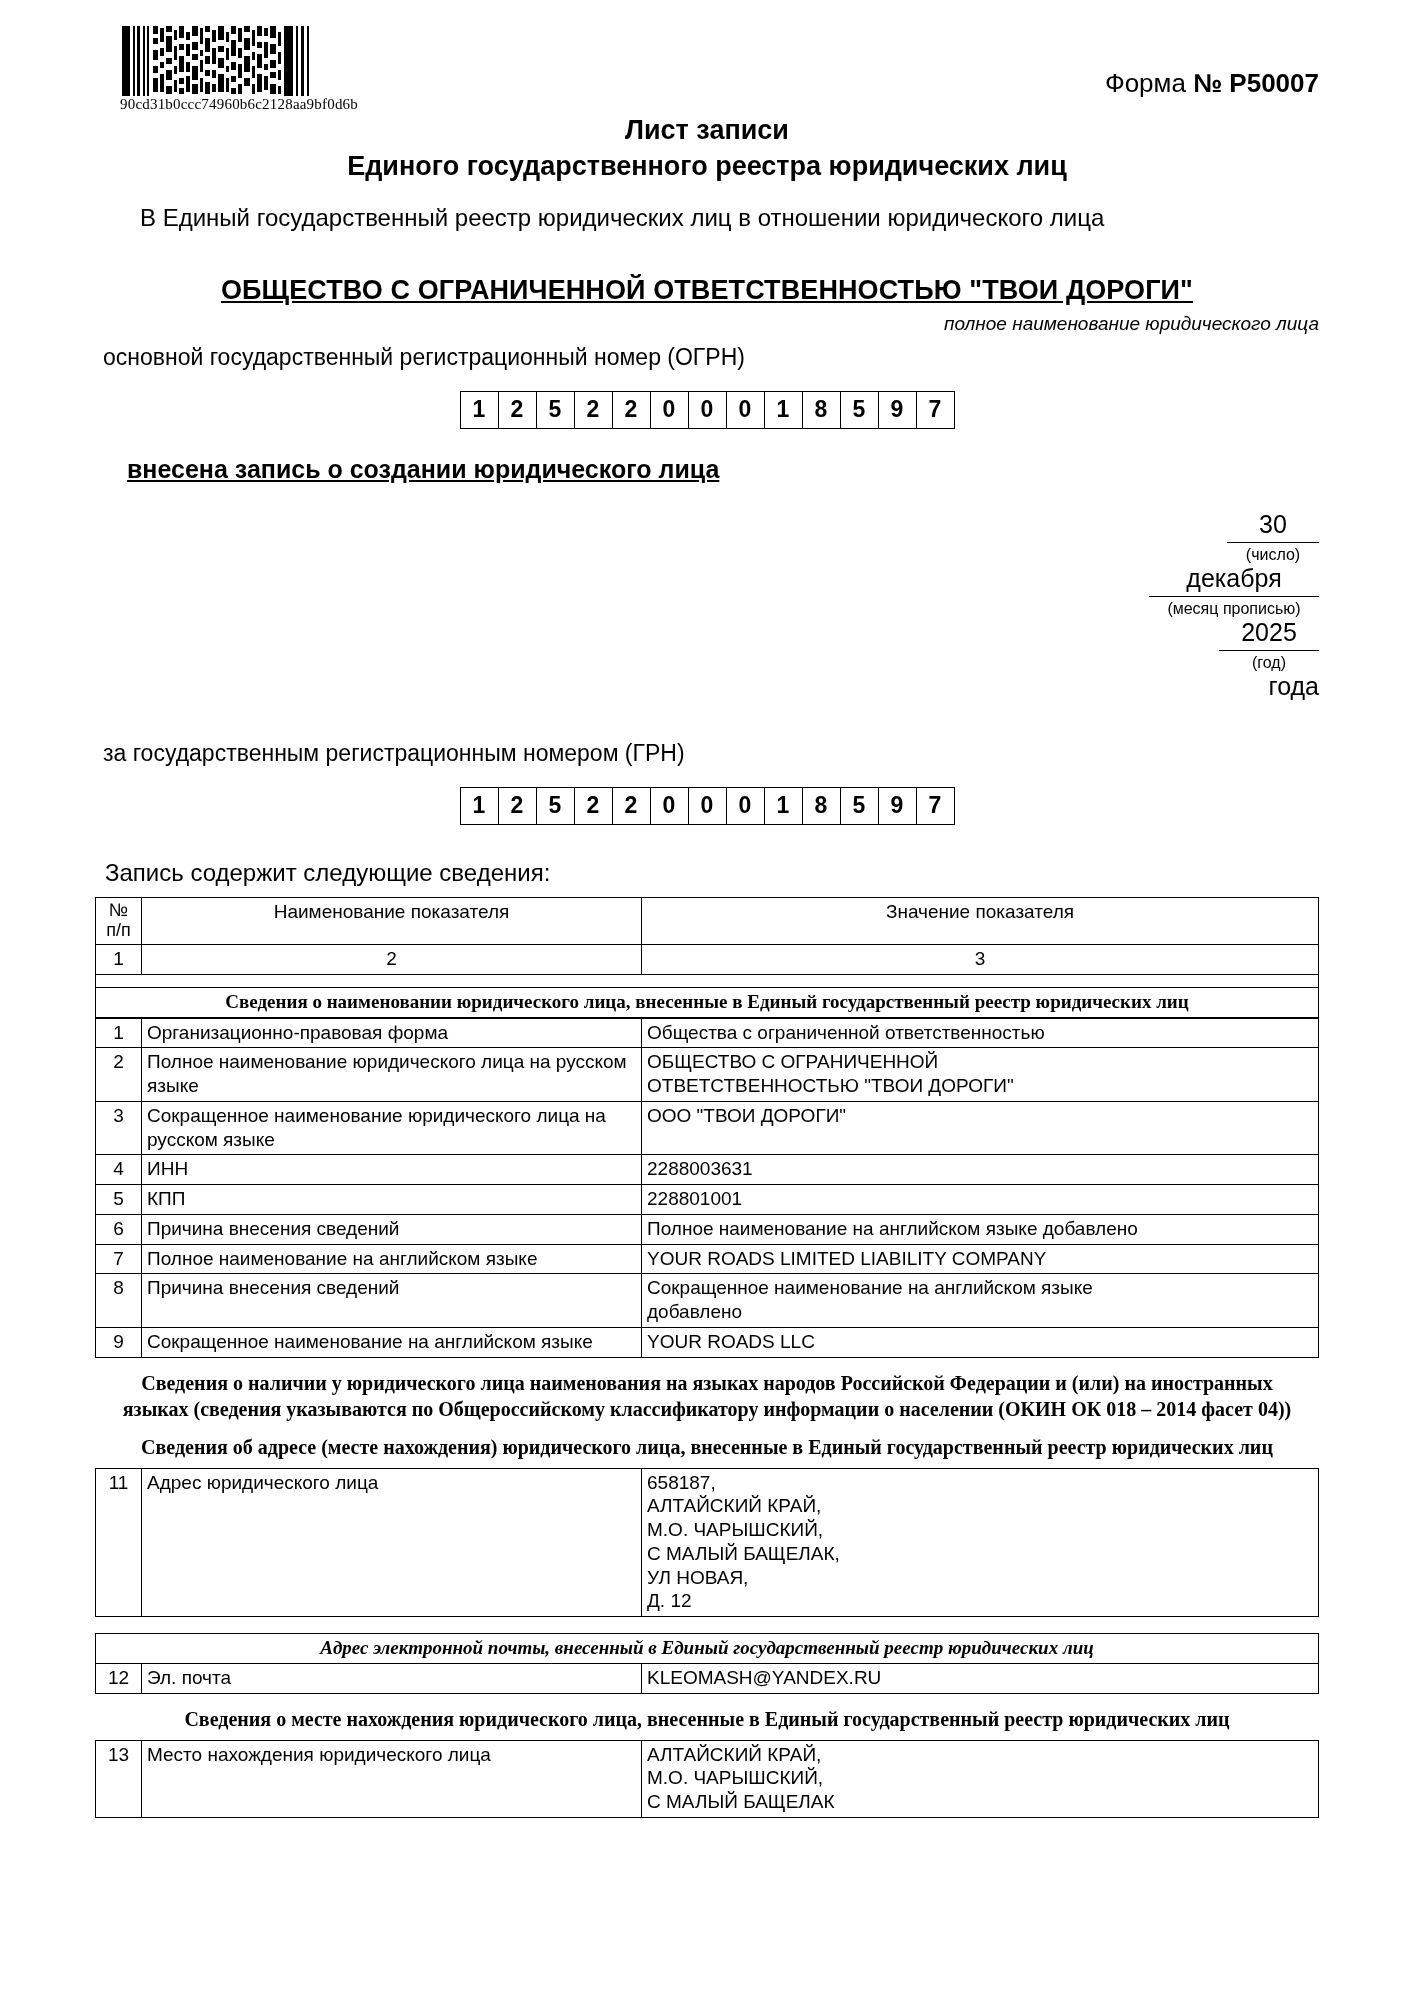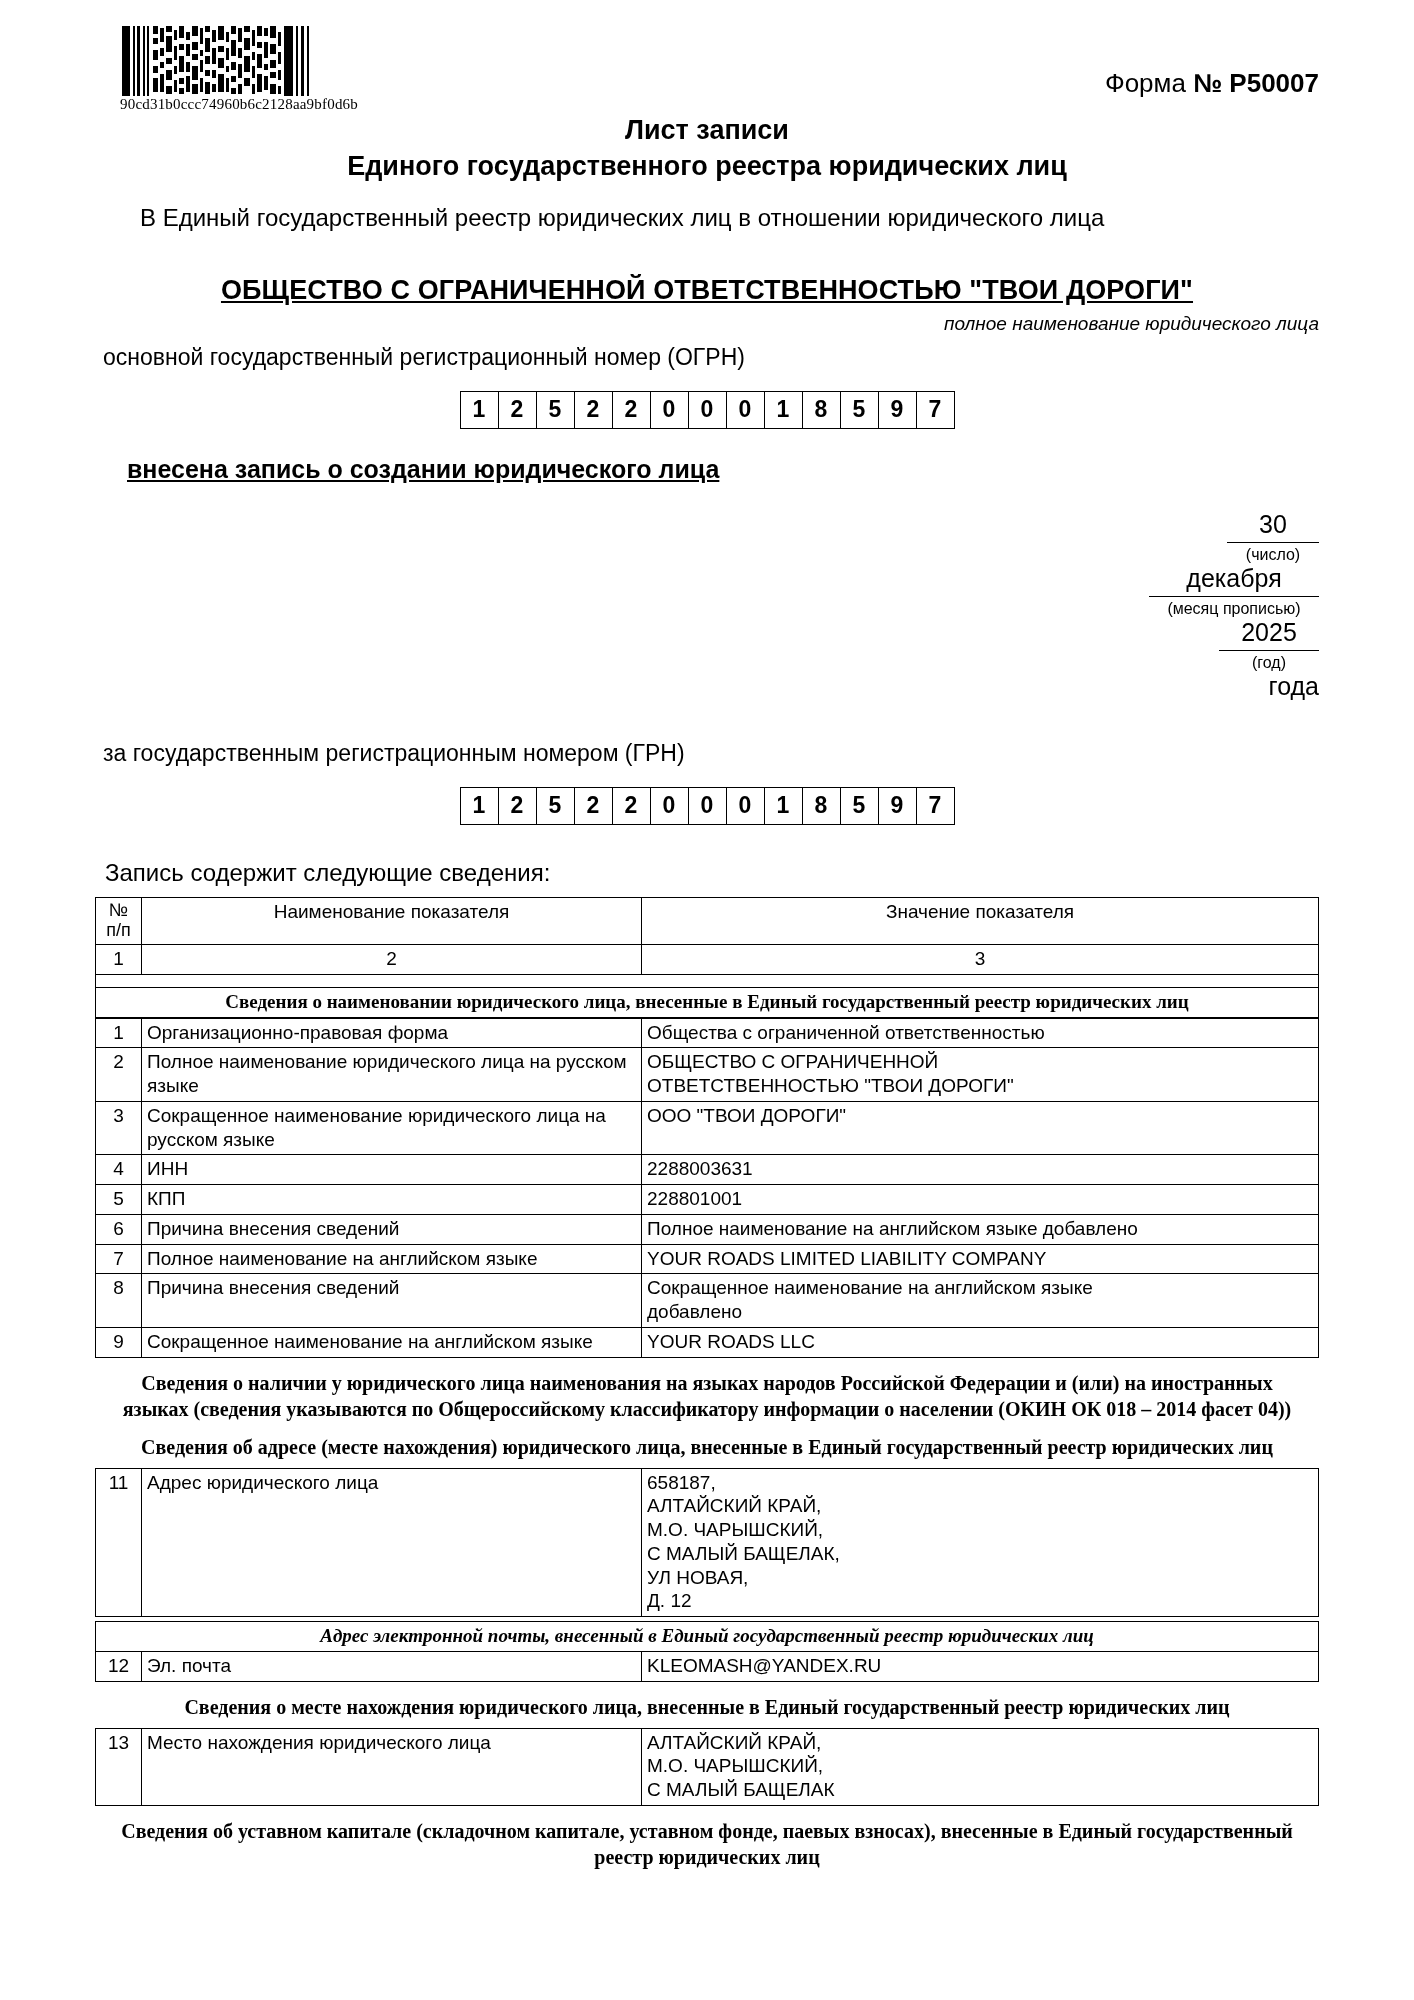--- a/index.html
+++ b/index.html
@@ -482,21 +482,21 @@
           <td class="multiline">658187,
 АЛТАЙСКИЙ КРАЙ,
 М.О. ЧАРЫШСКИЙ,
 С МАЛЫЙ БАЩЕЛАК,
 УЛ НОВАЯ,
 Д. 12</td>
         </tr>
       </tbody>
   </table>
 
-  <table class="reg" style="margin-top:4px;">
+  <table class="reg" style="margin-top:16px;">
     <colgroup>
         <col class="c-num">
         <col class="c-name">
         <col class="c-val">
       </colgroup>
     <tbody>
       <tr class="band italic">
         <td colspan="3" style="border:1px solid #000;">Адрес электронной почты, внесенный в Единый государственный реестр юридических лиц</td>
       </tr>
     </tbody>
@@ -521,15 +521,14 @@
         <tr>
           <td class="num">13</td>
           <td>Место нахождения юридического лица</td>
           <td class="multiline">АЛТАЙСКИЙ КРАЙ,
 М.О. ЧАРЫШСКИЙ,
 С МАЛЫЙ БАЩЕЛАК</td>
         </tr>
       </tbody>
   </table>
 
-  <div class="footer-band">Сведения об уставном капитале (складочном капитале, уставном фонде, паевых взносах), внесенные в Единый государственный реестр юридических лиц</div>
 
 </div>
 
 </body></html>

